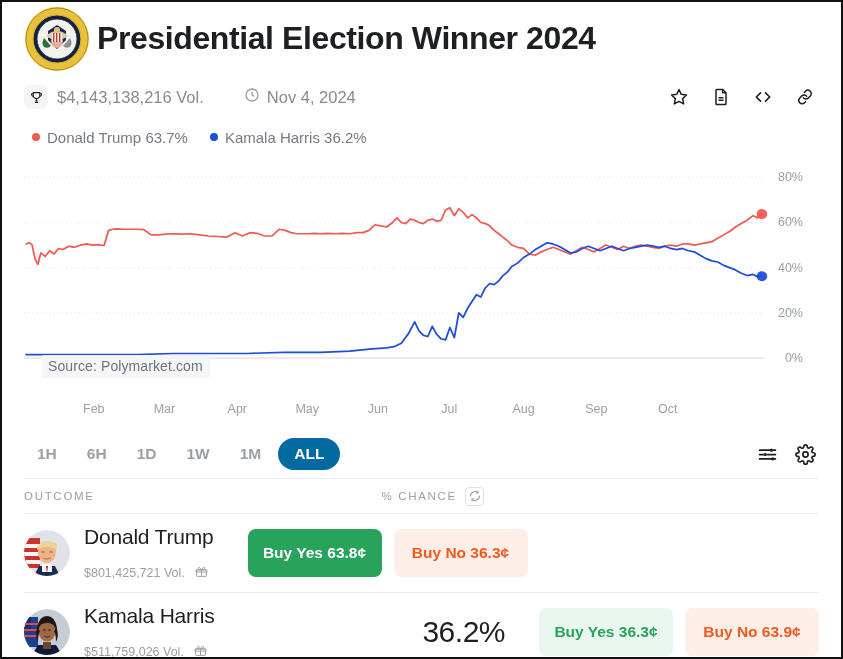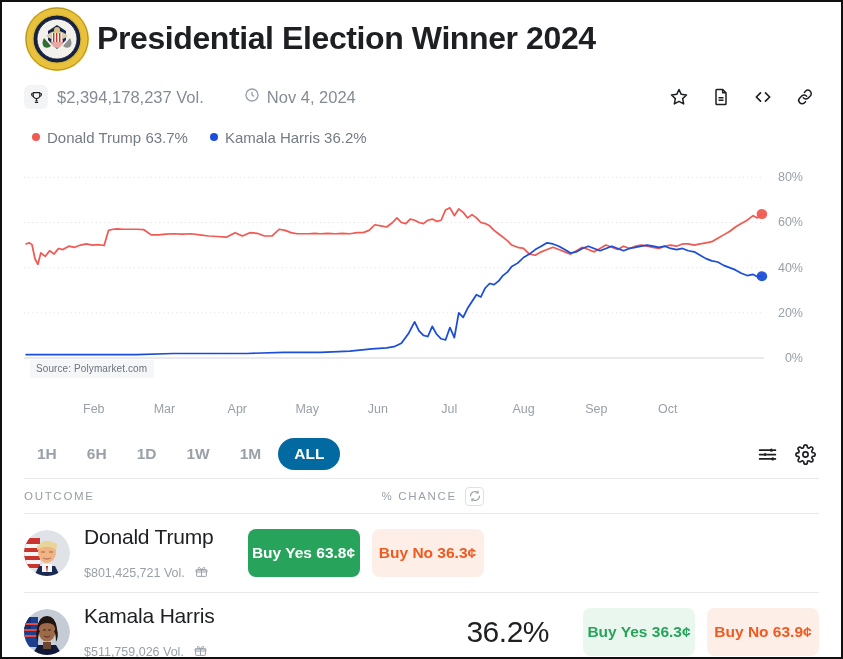--- a/index.html
+++ b/index.html
@@ -40,23 +40,23 @@
   .legend { display: flex; align-items: center; gap: 22px; height: 30px; margin-top: 6px; padding-left: 8px; }
   .legend-item { display: flex; align-items: center; gap: 7px; font-size: 15px; color: #747b85; }
   .dot { width: 8px; height: 8px; border-radius: 50%; }
 
   
   .chart-area { position: relative; height: 228px; margin-top: 6px; }
   .chart-svg { position: absolute; left: 0; top: 0; width: 100%; height: 100%; }
   .ylabels { position: absolute; right: 0; top: 0; width: 46px; height: 100%; }
   .ylab { position: absolute; right: 16px; font-size: 12.5px; color: #9aa0a8; transform: translateY(-50%); }
   .watermark {
-    position: absolute; left: 6px; bottom: 8px;
+    position: absolute; left: 18px; bottom: 8px;
     background: rgba(244,245,247,0.93);
-    font-size: 10px; color: #6d747d; padding: 3px 7px 4px 6px;
+    font-size: 14px; color: #6d747d; padding: 3px 7px 4px 6px;
     border-radius: 2px; letter-spacing: 0.1px;
   }
   .xlabels { position: relative; height: 22px; margin-top: 16px; }
   .xlab { position: absolute; font-size: 12.5px; color: #9aa0a8; transform: translateX(-50%); }
 
   
   .range-bar { display: flex; align-items: center; height: 48px; margin-top: 6px; }
   .ranges { display: flex; align-items: center; gap: 4px; }
   .range-btn {
     font-size: 15.5px; font-weight: bold; color: #9aa0a8;
@@ -77,21 +77,21 @@
   }
   .row { display: flex; align-items: center; height: 78px; }
   .avatar { width: 46px; height: 46px; border-radius: 50%; flex: 0 0 46px; overflow: hidden; position: relative; }
   .row-name-block { margin-left: 14px; }
   .row-name { font-size: 21px; color: #1d1f23; font-weight: normal; letter-spacing: -0.2px; }
   .row-sub { display: flex; align-items: center; gap: 10px; margin-top: 15px; }
   .row-vol { font-size: 12.5px; color: #9aa0a8; }
   .row-pct { margin-left: auto; font-size: 30px; color: #1d1f23; letter-spacing: -0.5px; }
   .row-btns { display: flex; gap: 12px; margin-left: 34px; }
   .buy-btn {
-    width: 112px; height: 48px; border-radius: 8px; border: none;
+    width: 134px; height: 48px; border-radius: 8px; border: none;
     font-size: 15.5px; font-weight: bold; cursor: pointer; font-family: inherit;
     display: flex; align-items: center; justify-content: center;
   }
   .yes-solid { background: #27a35b; color: #ffffff; }
   .yes-soft  { background: #e9f7ee; color: #27a35b; }
   .no-soft   { background: #fdeee8; color: #ef5a1f; }
 </style>
 </head>
 <body>
 
@@ -125,21 +125,21 @@
   <div class="meta-row">
     <div class="meta-left">
       <span class="icon-chip">
         <svg width="13" height="13" viewBox="0 0 24 24" fill="none" stroke="#1d1f23" stroke-width="2">
           <path d="M6 3h12v5a6 6 0 0 1-12 0z"></path>
           <path d="M6 5H3v2a4 4 0 0 0 3 3"></path>
           <path d="M18 5h3v2a4 4 0 0 1-3 3"></path>
           <path d="M12 14v4M9 21h6M10 18h4"></path>
         </svg>
       </span>
-      <span class="meta-text">$2,394,178,237 Vol.</span>
+      <span class="meta-text">$4,143,138,216 Vol.</span>
       <span class="meta-sep"></span>
       <span class="clock-wrap">
         <span>
           <svg width="16" height="16" viewBox="0 0 24 24" fill="none" stroke="#9aa0a8" stroke-width="2">
             <circle cx="12" cy="12" r="9"></circle>
                 <path d="M12 7v5l3 2"></path>
           </svg>
         </span>
         <span class="meta-text">Nov 4, 2024</span>
       </span>

